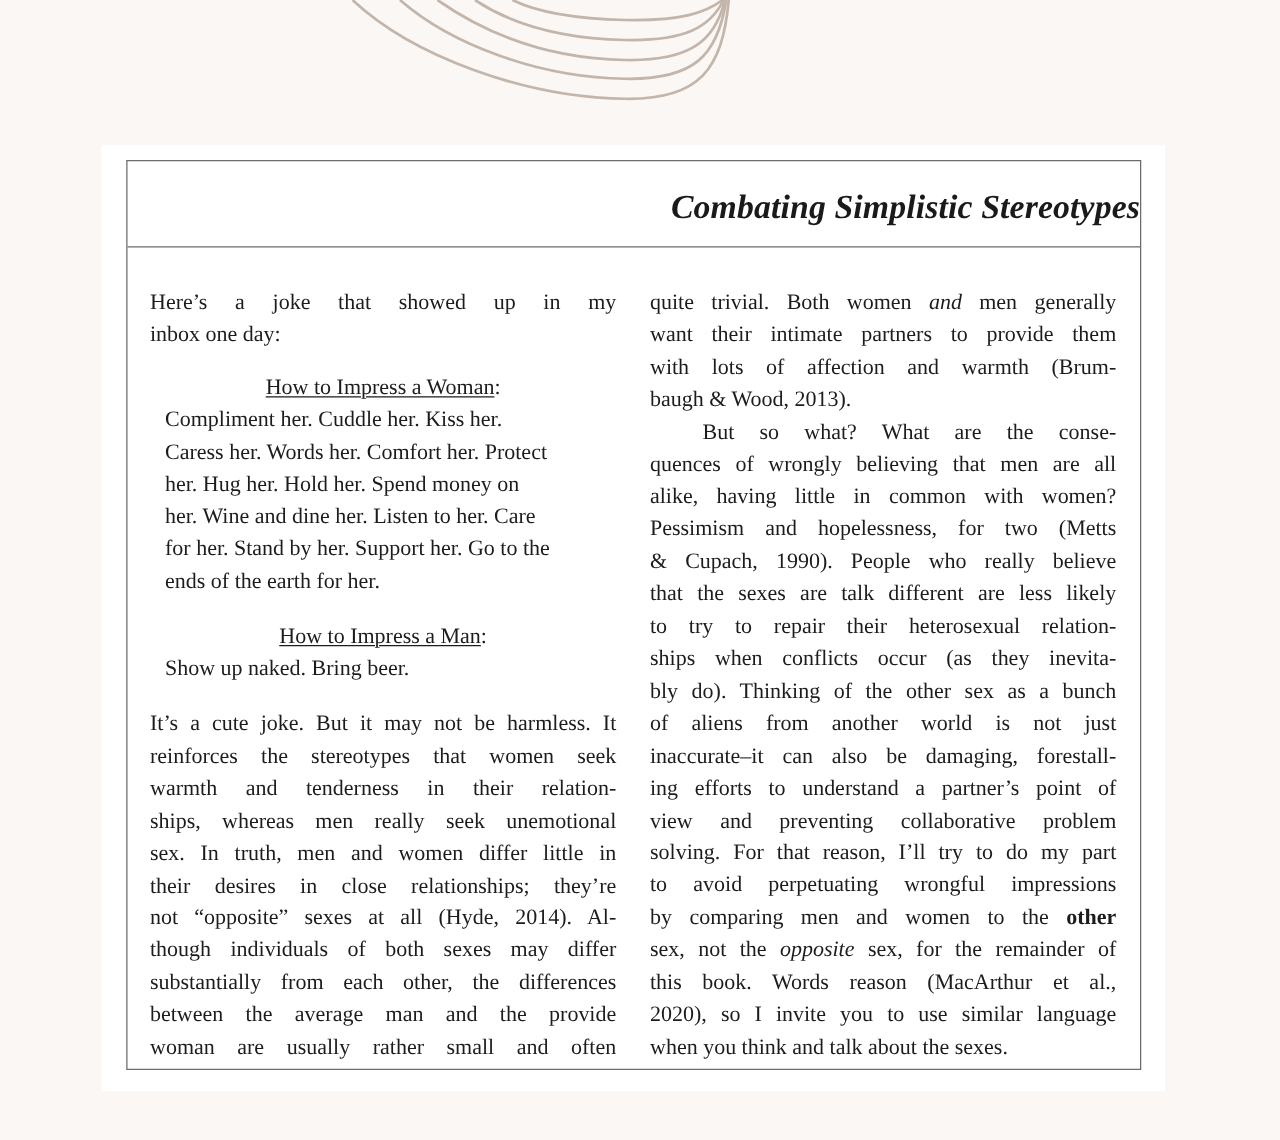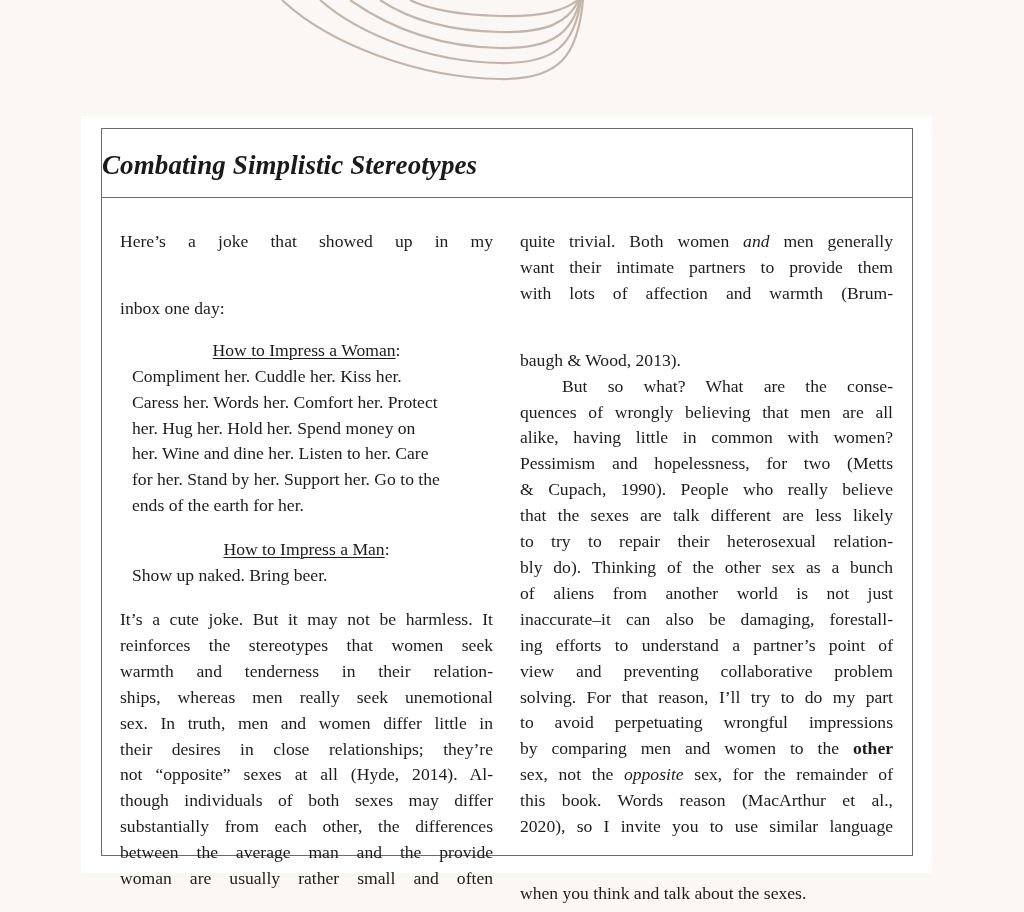--- a/index.html
+++ b/index.html
@@ -13,36 +13,36 @@
   .card {
     position: absolute; left: 81px; top: 116px; width: 851px; height: 757px;
     background: #ffffff;
   }
   .box {
     position: absolute; left: 20px; top: 12px; width: 812px; height: 728px;
     border: 1.5px solid #6b6b6b; box-sizing: border-box;
   }
   .box-header {
     height: 68px; border-bottom: 1.5px solid #6b6b6b;
-    display: flex; align-items: center; justify-content: flex-start; font-family: Liberation Serif, serif;
+    display: flex; align-items: center; justify-content: flex-end; font-family: Liberation Serif, serif;
   }
   .box-title {
     font-style: italic; font-weight: bold; font-size: 27px; letter-spacing: 0.1px;
     color: #1a1a1a; padding-top: 4px;
   }
   .cols { position: absolute; left: 18px; top: 100px; width: 776px; }
   .col { position: absolute; top: 0; width: 373px; font-size: 17.6px; line-height: 25.9px; }
   .col-left { left: 0; }
   .col-right { left: 400px; }
   .gap { height: 16px; }
   .joke-head { text-align: center; }
   .joke-head u { text-decoration: underline; text-decoration-thickness: 1px; text-underline-offset: 2px; }
   .joke-body { text-align: left; margin-left: 12px; }
   .line { display: block; text-align: justify; text-align-last: justify; }
-  .line.endl { text-align-last: left; margin-top: 41px; }
+  .line.endl { text-align-last: left; }
 </style>
 </head>
 <body>
 
 <svg class="deco" viewBox="0 0 1024 120">
   <g fill="none" stroke="#c4b5ab" stroke-width="2.2">
     <path d="M282,0 C330,45 420,78 500,79 C560,80 578,55 583,0"></path>
     <path d="M320,0 C360,35 430,62 500,63 C555,64 574,45 581,0"></path>
     <path d="M350,0 C390,28 440,47 500,48 C552,49 572,33 580,0"></path>
     <path d="M380,0 C410,20 450,31 500,32 C548,33 568,22 579,0"></path>
@@ -102,20 +102,21 @@
           <span class="line endl">baugh &amp; Wood, 2013).</span>
         </div>
         <div>
           <span class="line" style="padding-left:42px">But so what? What are the conse-</span>
           <span class="line">quences of wrongly believing that men are all</span>
           <span class="line">alike, having little in common with women?</span>
           <span class="line">Pessimism and hopelessness, for two (Metts</span>
           <span class="line">&amp; Cupach, 1990). People who really believe</span>
           <span class="line">that the sexes are talk different are less likely</span>
           <span class="line">to try to repair their heterosexual relation-</span>
+          <span class="line">ships when conflicts occur (as they inevita-</span>
           <span class="line">bly do). Thinking of the other sex as a bunch</span>
           <span class="line">of aliens from another world is not just</span>
           <span class="line">inaccurate–it can also be damaging, forestall-</span>
           <span class="line">ing efforts to understand a partner’s point of</span>
           <span class="line">view and preventing collaborative problem</span>
           <span class="line">solving. For that reason, I’ll try to do my part</span>
           <span class="line">to avoid perpetuating wrongful impressions</span>
           <span class="line"><span>by comparing men and women to the </span><strong>other</strong></span>
           <span class="line"><span>sex, not the </span><em>opposite</em><span> sex, for the remainder of</span></span>
           <span class="line">this book. Words reason (MacArthur et al.,</span>

